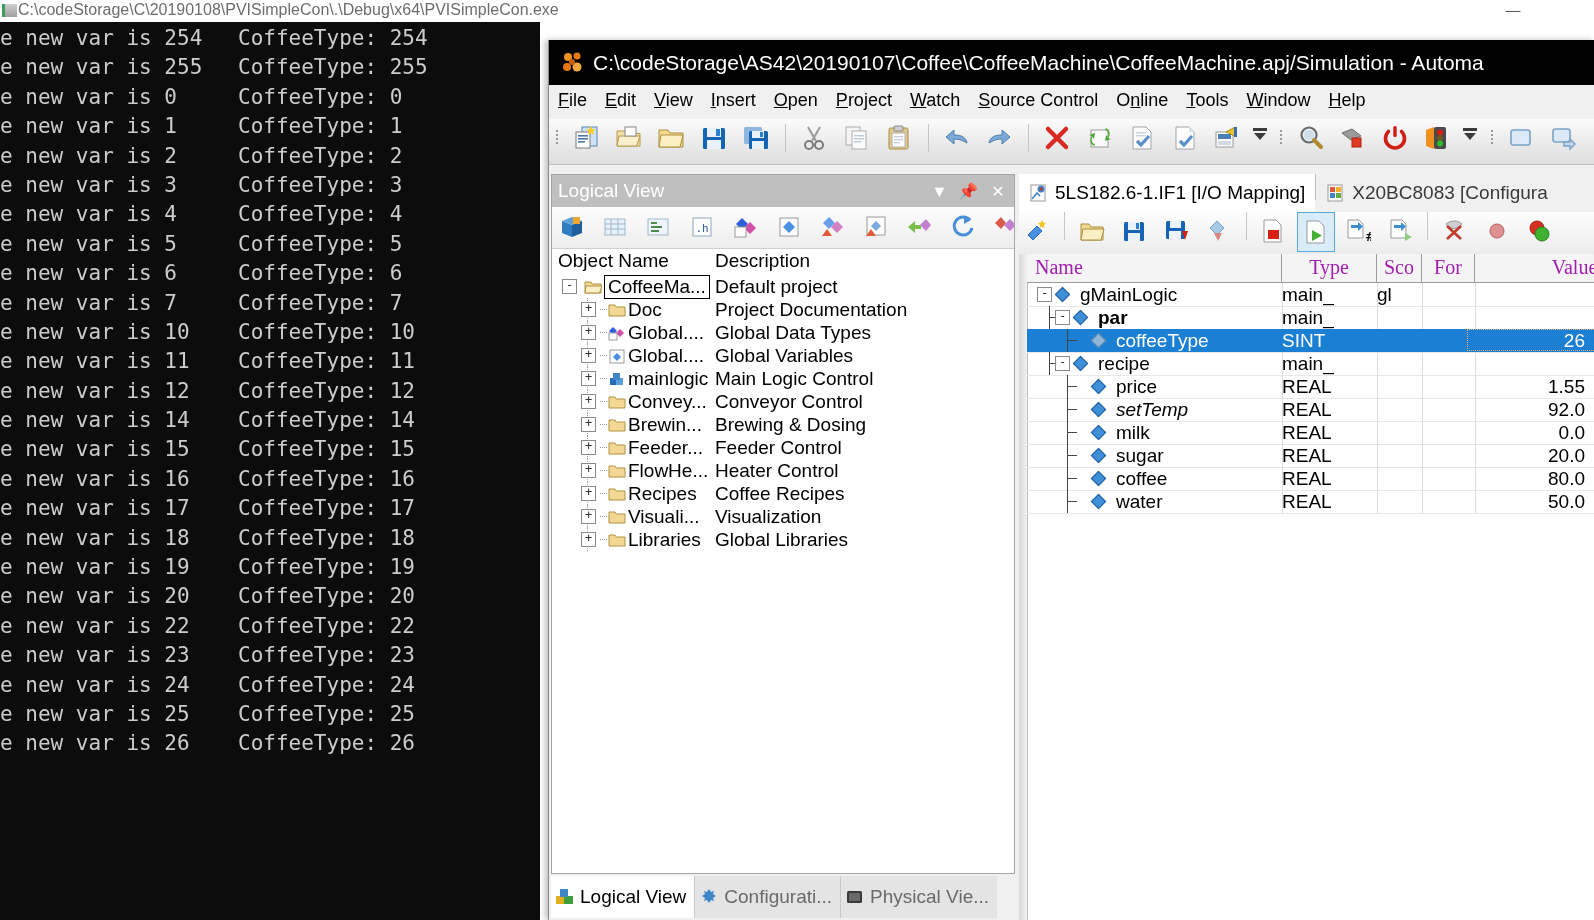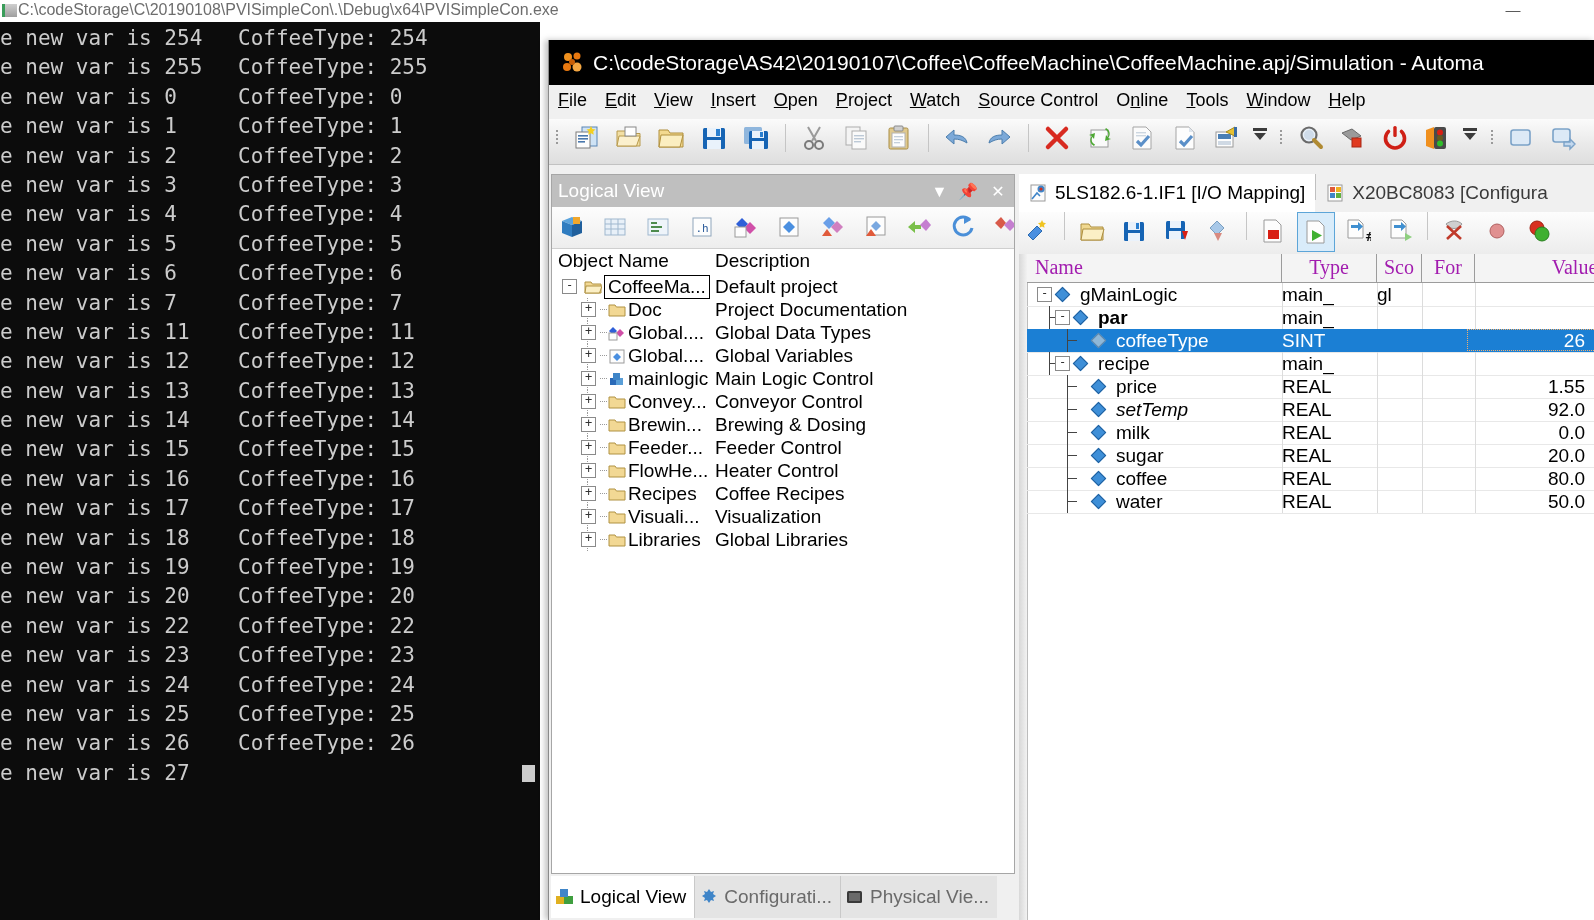--- a/index.html
+++ b/index.html
@@ -272,36 +272,35 @@
       <div class="con-line"><span class="con-left">e new var is 254</span><span>CoffeeType: 254</span></div>
       <div class="con-line"><span class="con-left">e new var is 255</span><span>CoffeeType: 255</span></div>
       <div class="con-line"><span class="con-left">e new var is 0</span><span>CoffeeType: 0</span></div>
       <div class="con-line"><span class="con-left">e new var is 1</span><span>CoffeeType: 1</span></div>
       <div class="con-line"><span class="con-left">e new var is 2</span><span>CoffeeType: 2</span></div>
       <div class="con-line"><span class="con-left">e new var is 3</span><span>CoffeeType: 3</span></div>
       <div class="con-line"><span class="con-left">e new var is 4</span><span>CoffeeType: 4</span></div>
       <div class="con-line"><span class="con-left">e new var is 5</span><span>CoffeeType: 5</span></div>
       <div class="con-line"><span class="con-left">e new var is 6</span><span>CoffeeType: 6</span></div>
       <div class="con-line"><span class="con-left">e new var is 7</span><span>CoffeeType: 7</span></div>
+      <div class="con-line"><span class="con-left">e new var is 10</span><span>CoffeeType: 10</span></div>
       <div class="con-line"><span class="con-left">e new var is 11</span><span>CoffeeType: 11</span></div>
       <div class="con-line"><span class="con-left">e new var is 12</span><span>CoffeeType: 12</span></div>
-      <div class="con-line"><span class="con-left">e new var is 13</span><span>CoffeeType: 13</span></div>
       <div class="con-line"><span class="con-left">e new var is 14</span><span>CoffeeType: 14</span></div>
       <div class="con-line"><span class="con-left">e new var is 15</span><span>CoffeeType: 15</span></div>
       <div class="con-line"><span class="con-left">e new var is 16</span><span>CoffeeType: 16</span></div>
       <div class="con-line"><span class="con-left">e new var is 17</span><span>CoffeeType: 17</span></div>
       <div class="con-line"><span class="con-left">e new var is 18</span><span>CoffeeType: 18</span></div>
       <div class="con-line"><span class="con-left">e new var is 19</span><span>CoffeeType: 19</span></div>
       <div class="con-line"><span class="con-left">e new var is 20</span><span>CoffeeType: 20</span></div>
       <div class="con-line"><span class="con-left">e new var is 22</span><span>CoffeeType: 22</span></div>
       <div class="con-line"><span class="con-left">e new var is 23</span><span>CoffeeType: 23</span></div>
       <div class="con-line"><span class="con-left">e new var is 24</span><span>CoffeeType: 24</span></div>
       <div class="con-line"><span class="con-left">e new var is 25</span><span>CoffeeType: 25</span></div>
       <div class="con-line"><span class="con-left">e new var is 26</span><span>CoffeeType: 26</span></div>
-      <div class="con-line"><span class="con-left">e new var is 27</span><span></span><span class="con-cursor"></span></div>
     </div>
 </div>
 
 <div id="console-titlebar">
   <span class="ico"></span>
   <span>C:\codeStorage\C\20190108\PVISimpleCon\.\Debug\x64\PVISimpleCon.exe</span>
 </div>
 <div id="console-minimize">—</div>
 
 <div id="as-window">

